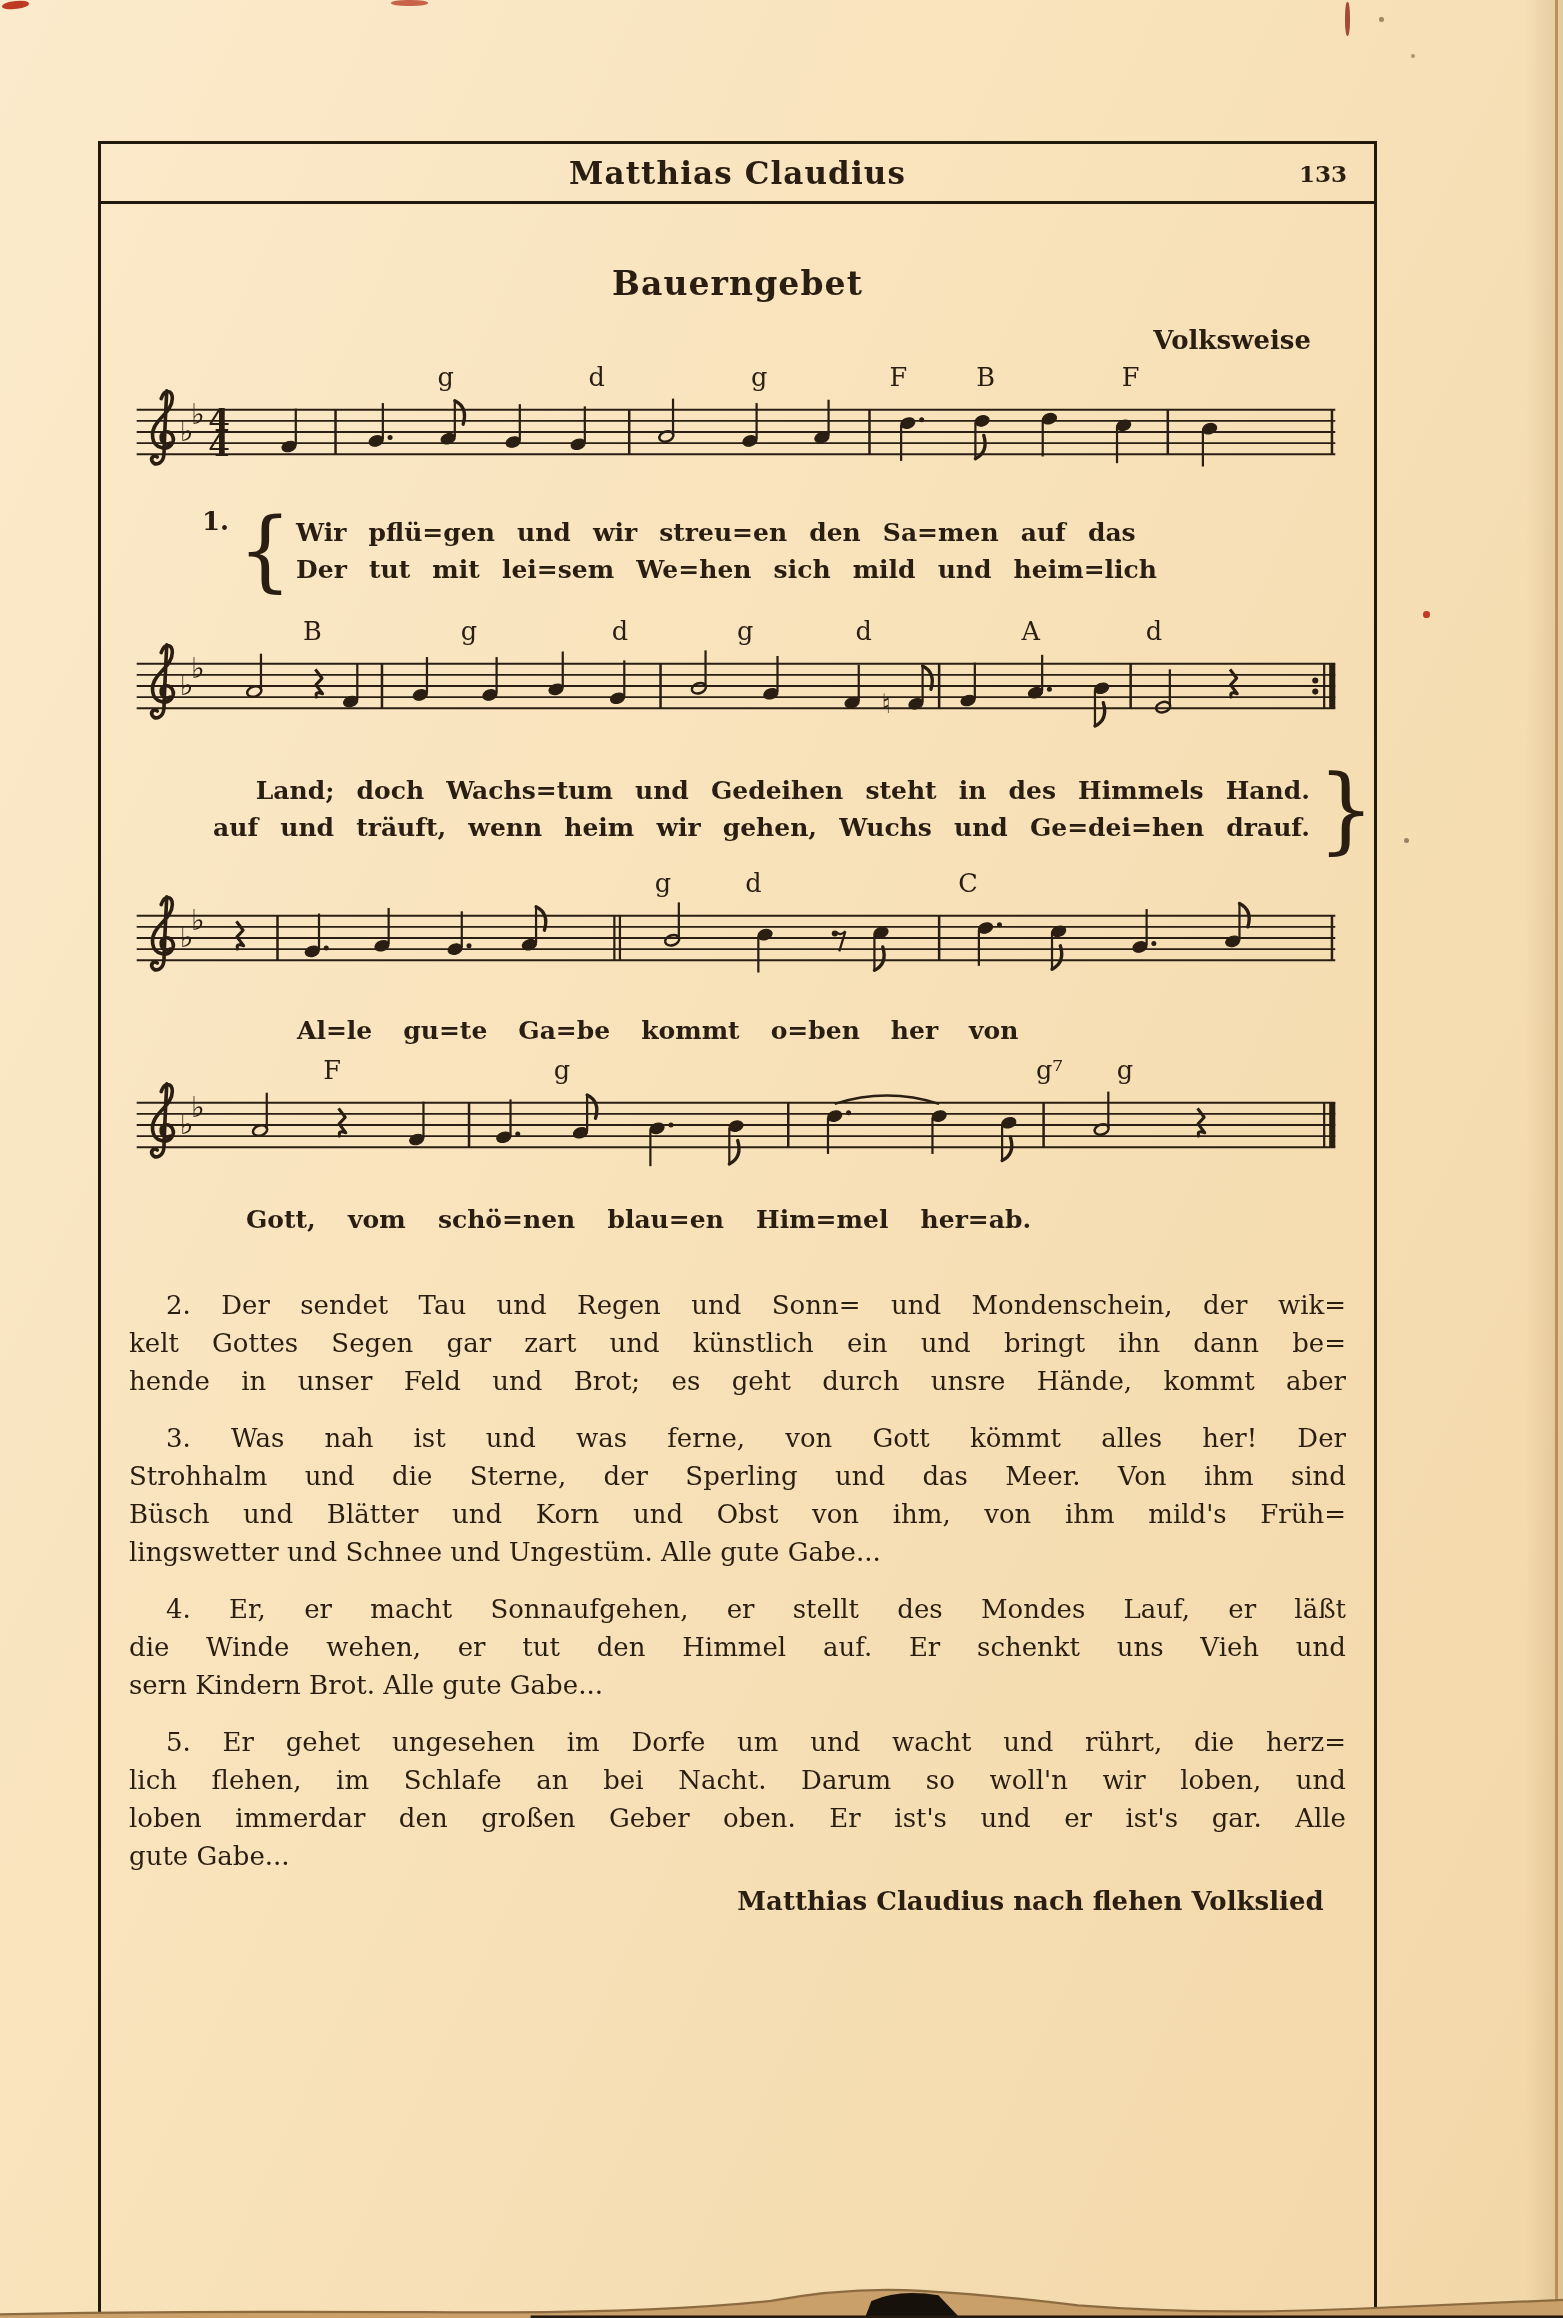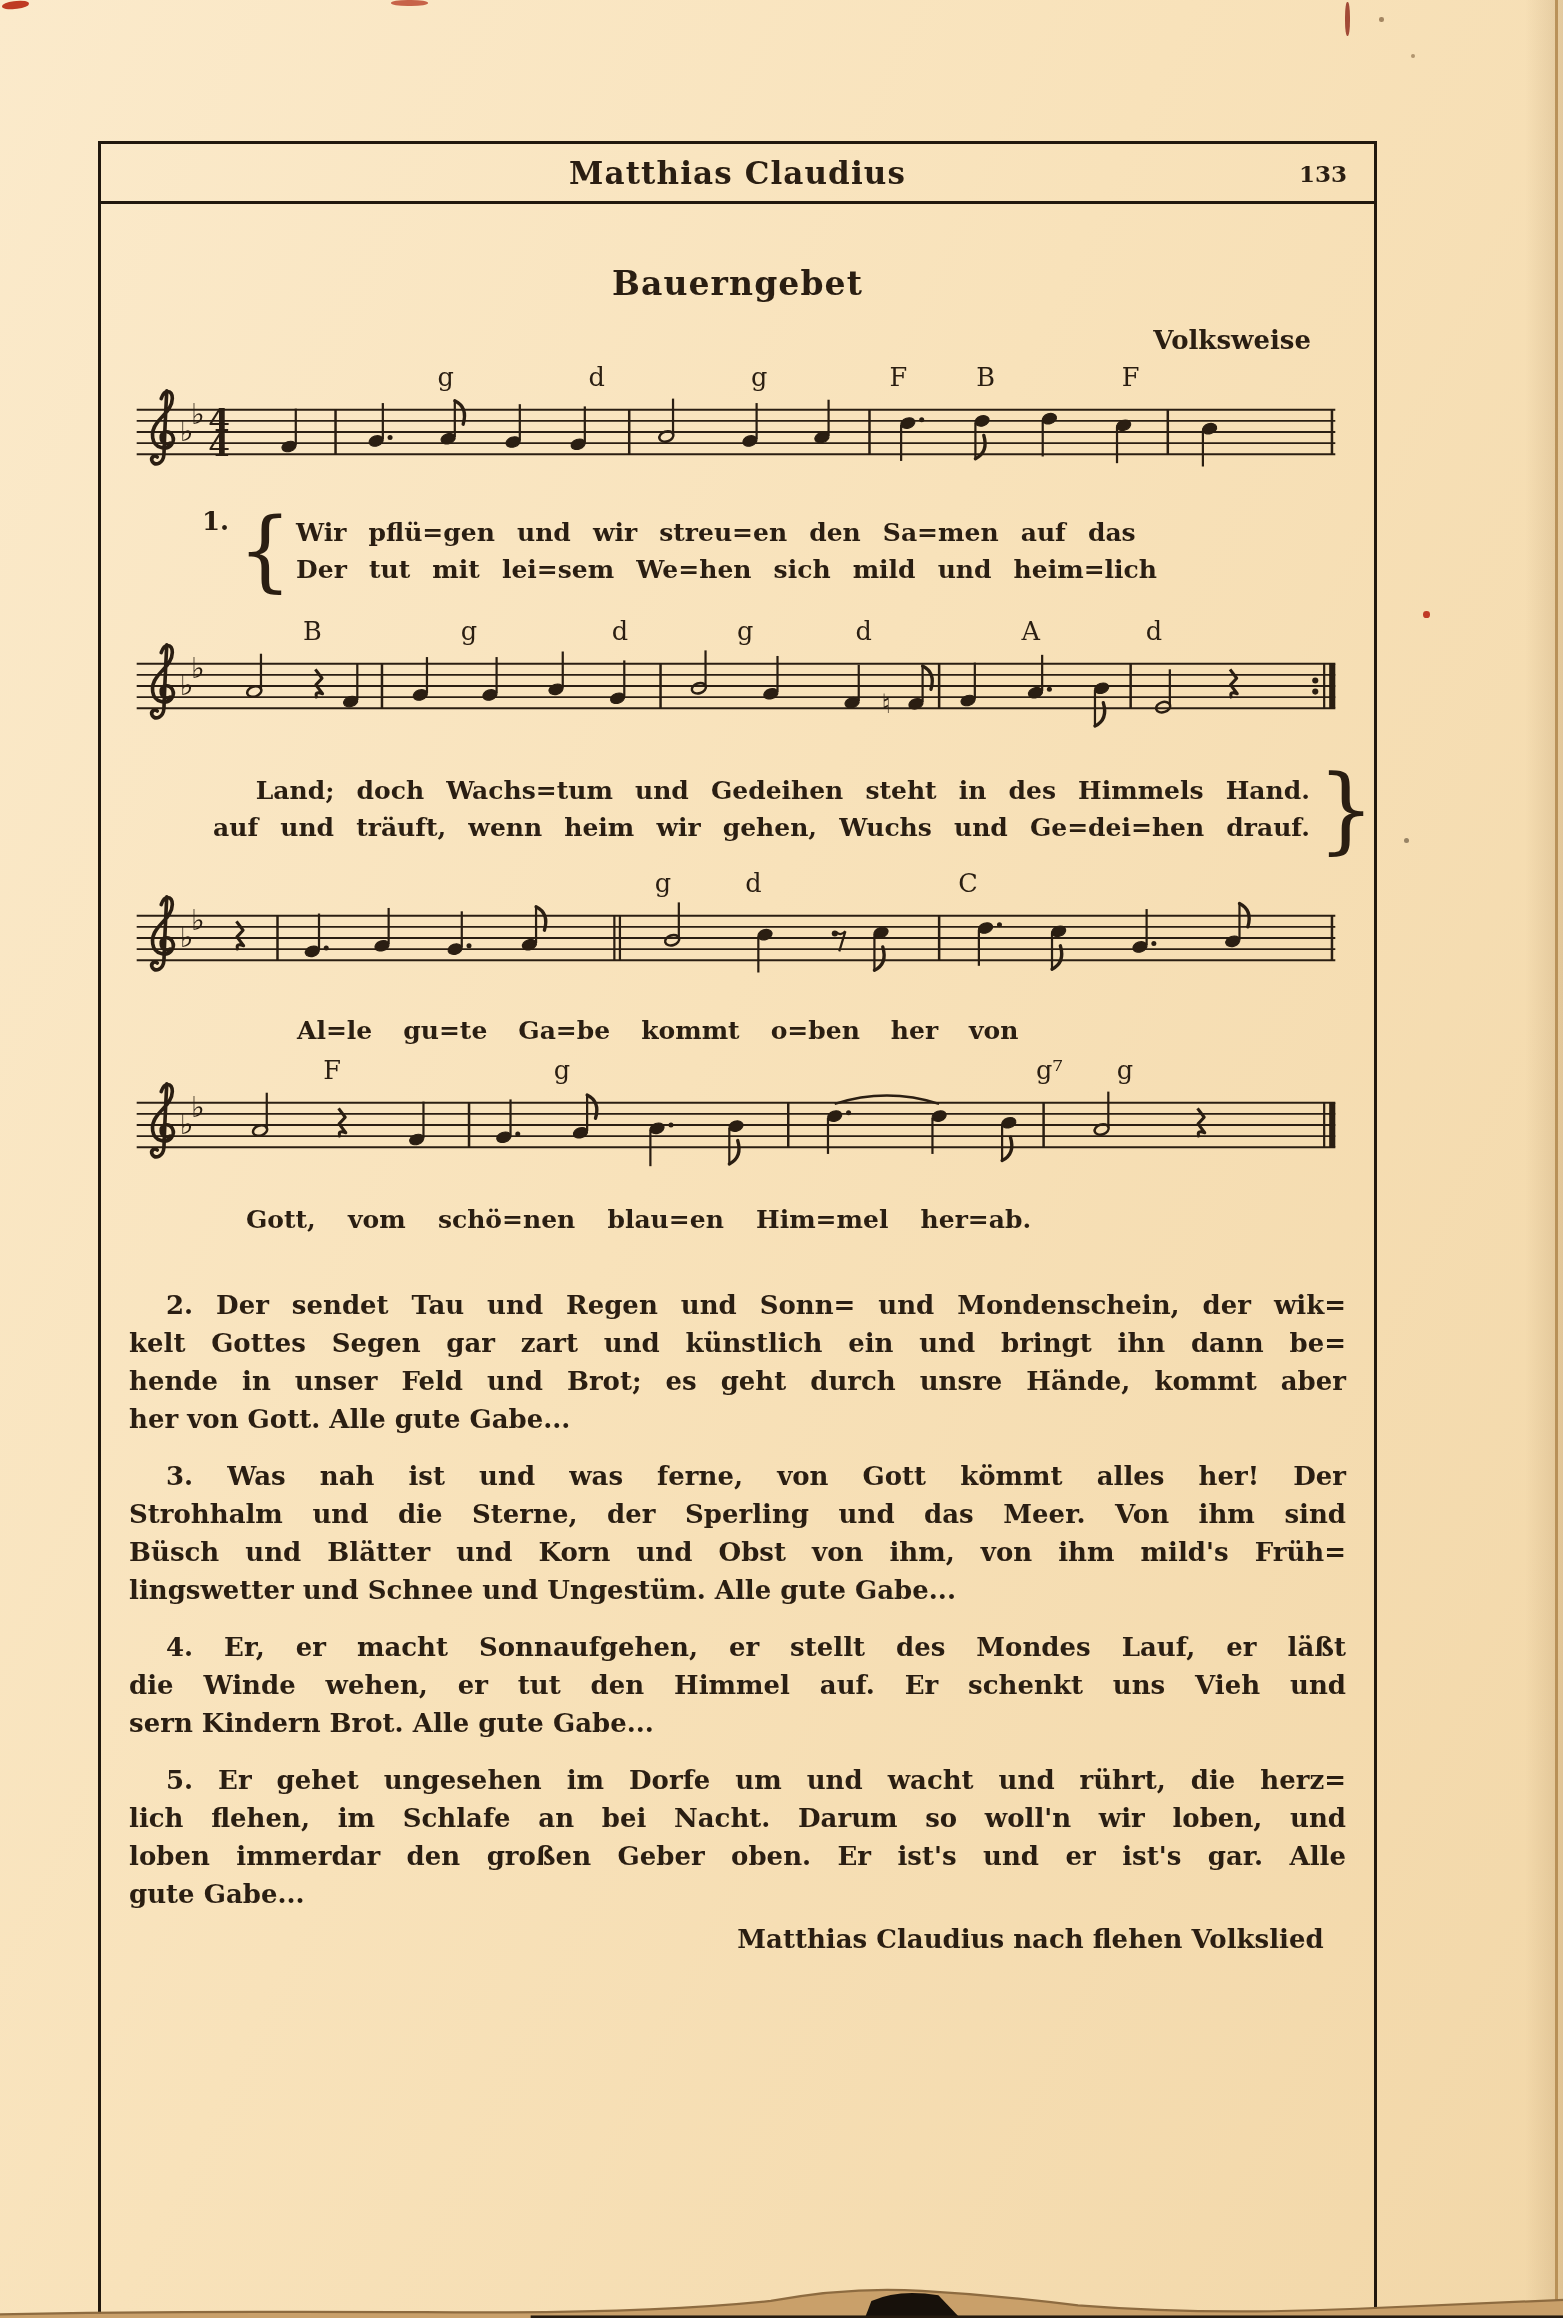--- a/index.html
+++ b/index.html
@@ -27,21 +27,21 @@
   svg.system{display:block;width:1214px;height:138px;margin-top:7.8px;}
   .lyr{font-weight:bold;font-size:25px;line-height:37px;word-spacing:13.4px;white-space:nowrap;}
   .v1{display:flex;align-items:center;margin:1.1px 0 17px 73px;}
   .v1 .num{font-size:26px;font-weight:bold;margin-right:9px;align-self:flex-start;margin-top:3.4px;}
   .v1 .brace{font-size:84px;font-weight:normal;transform:scaleY(1.05);margin-right:4.5px;}
   .v2{display:flex;align-items:center;margin:2.2px 0 5.6px 84px;text-align:right;}
   .v2 .brace{font-size:89px;font-weight:normal;transform:scaleY(1.05);margin-left:7.8px;}
   .l3{margin:4.5px 0 0 168px;word-spacing:22.3px;}
   .l4{margin:6.7px 0 0 117px;word-spacing:23.5px;}
   .paras{margin-top:48px;}
-  .para{font-size:26px;font-weight:bold;line-height:38px;margin-top:19px;}
+  .para{font-size:26px;font-weight:normal;line-height:38px;margin-top:19px;}
   .para .pl{text-align:justify;text-align-last:justify;}
   .para .pl.first{text-indent:37px;}
   .para .pl.last{text-align-last:left;}
   .attrib{margin-top:11.2px;text-align:right;font-size:26px;font-weight:bold;padding-right:22.3px;}
   
   .sp{position:absolute;border-radius:45%;}
   .sp1{left:2.2px;top:1.1px;width:27px;height:8.4px;background:#bf3a22;transform:rotate(-6deg);}
   .sp2{left:391px;top:0;width:37px;height:6.1px;background:#b5371f;opacity:.75;}
   .sp3{left:1345px;top:2.2px;width:5px;height:34px;background:#8c2516;opacity:.8;}
   .sp4{left:1423px;top:611px;width:6.7px;height:6.7px;background:#c03a26;border-radius:50%;}
@@ -292,21 +292,20 @@
         <line x1="1756.09" y1="129" x2="1756.09" y2="64" stroke="#2a1e12" stroke-width="4"></line>
         <path d="M1916.4,94 L1928.4,110 L1917.4,122 L1929.4,138 Q1913.4,132 1919.4,146" stroke="#2a1e12" stroke-width="5.5" fill="none" stroke-linejoin="round"></path>
       </svg>
     <div class="lyr l4">Gott, vom schö=nen blau=en Him=mel her=ab.</div>
 
     <div class="paras">
       <div class="para">
         <div class="pl first">2. Der sendet Tau und Regen und Sonn= und Mondenschein, der wik=</div>
         <div class="pl">kelt Gottes Segen gar zart und künstlich ein und bringt ihn dann be=</div>
         <div class="pl">hende in unser Feld und Brot; es geht durch unsre Hände, kommt aber</div>
-        <div class="pl last">her von Gott. Alle gute Gabe...</div>
       </div>
       <div class="para">
         <div class="pl first">3. Was nah ist und was ferne, von Gott kömmt alles her!  Der</div>
         <div class="pl">Strohhalm und die Sterne, der Sperling und das Meer. Von ihm sind</div>
         <div class="pl">Büsch und Blätter und Korn und Obst von ihm, von ihm mild's Früh=</div>
         <div class="pl last">lingswetter und Schnee und Ungestüm. Alle gute Gabe...</div>
       </div>
       <div class="para">
         <div class="pl first">4. Er, er macht Sonnaufgehen, er stellt des Mondes Lauf, er läßt</div>
         <div class="pl">die Winde wehen, er tut den Himmel auf. Er schenkt uns Vieh und</div>

